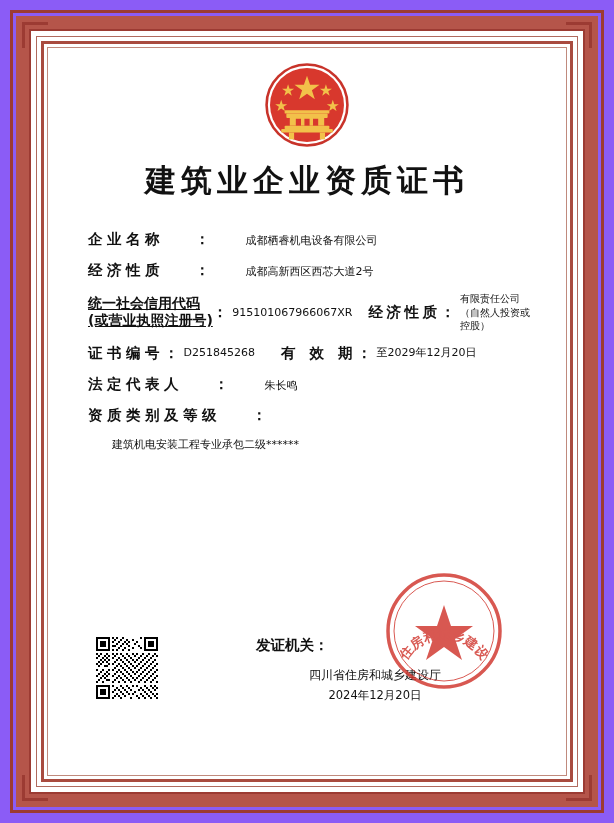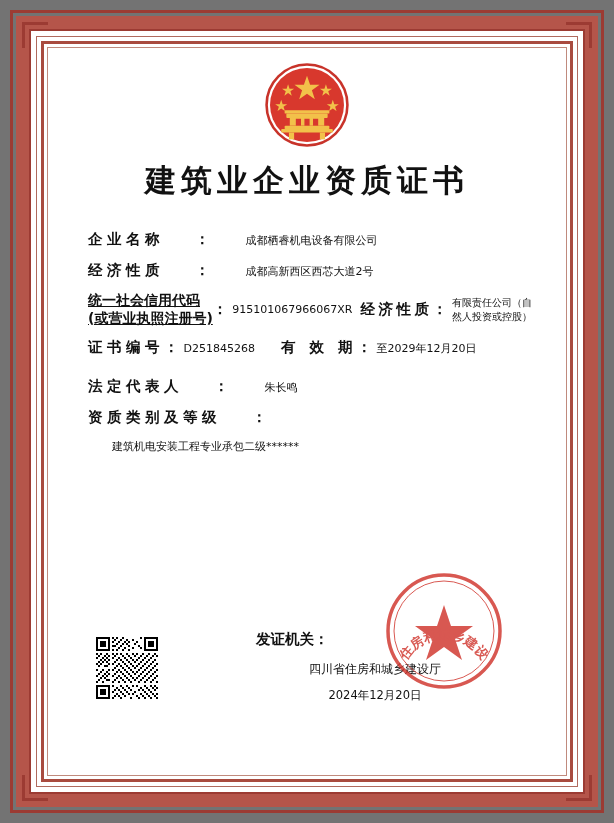--- a/index.html
+++ b/index.html
@@ -11,21 +11,21 @@
     width: 614px;
     height: 823px;
     font-family: "Liberation Sans", sans-serif;
     overflow: hidden;
   }
   .certificate {
     position: relative;
     width: 614px;
     height: 823px;
     box-sizing: border-box;
-    background: #737373;
+    background: #8b5cf6;
   }
   
   .border-outer {
     position: absolute;
     left: 10px;
     top: 10px;
     right: 10px;
     bottom: 10px;
     border: 3px solid #9c3b33;
     box-sizing: border-box;
@@ -186,41 +186,41 @@
     margin-bottom: 11px;
   }
   .credit-left {
     display: flex;
     align-items: center;
   }
   .credit-val {
     font-size: 11px;
     color: #111;
     font-family: "DejaVu Sans", sans-serif;
-    margin-right: 8px;
+    margin-right: 16px;
   }
   .econ-lbl {
     font-size: 14.5px;
     font-weight: bold;
     letter-spacing: 3.5px;
     color: #111;
     white-space: nowrap;
     font-family: "DejaVu Sans", sans-serif;
   }
   .econ-val {
     font-size: 10px;
     color: #111;
     font-family: "DejaVu Sans", sans-serif;
     line-height: 1.35;
     max-width: 132px;
   }
   .split-row {
     display: flex;
-    align-items: flex-end;
-    margin-bottom: 20px;
+    align-items: center;
+    margin-bottom: 12px;
   }
   .gap {
     width: 26px;
   }
   .qual-value {
     font-size: 11px;
     color: #111;
     font-family: "DejaVu Sans", sans-serif;
     margin-top: 6px;
     margin-left: 24px;
@@ -253,21 +253,21 @@
   }
   .issuer-line2 {
     font-size: 12px;
     color: #111;
     margin-top: 12px;
     font-family: Liberation Sans, sans-serif;
   }
   .issuer-line3 {
     font-size: 11.5px;
     color: #111;
-    margin-top: 10px;
+    margin-top: 4px;
     font-family: "DejaVu Sans", sans-serif;
   }
   
   .seal {
     position: absolute;
     right: 56px;
     bottom: 78px;
     width: 124px;
     height: 124px;
     pointer-events: none;

